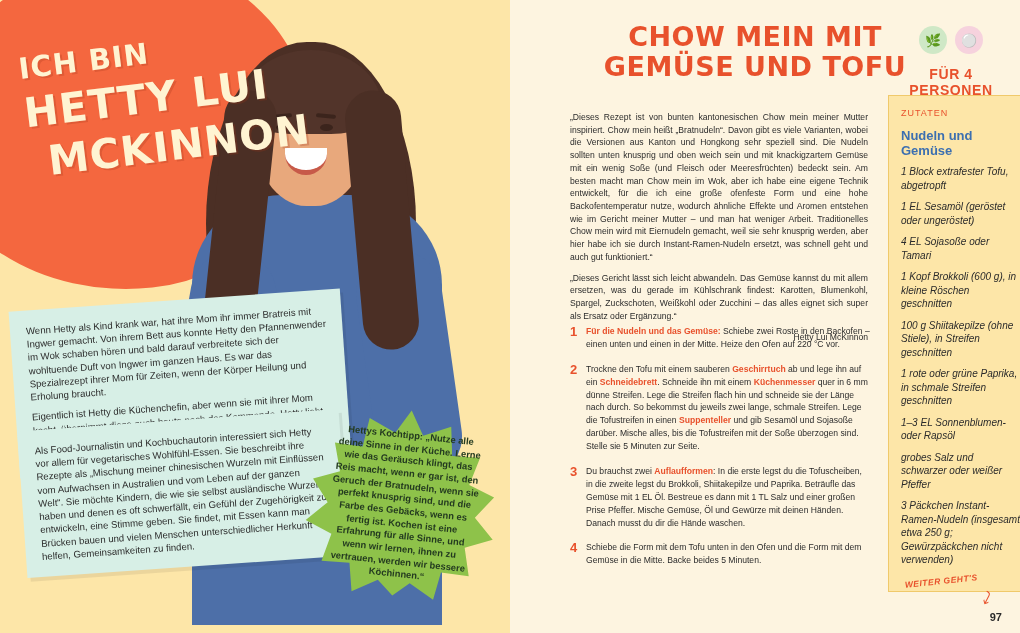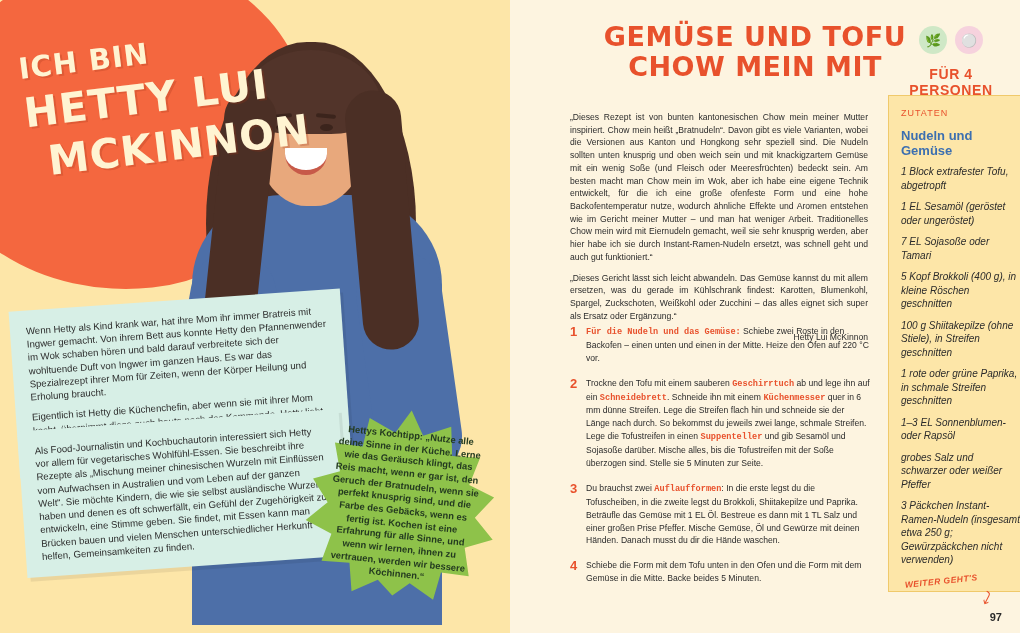--- a/index.html
+++ b/index.html
@@ -144,21 +144,21 @@
   .steps{
     position:absolute;left:60px;top:325px;width:300px;
     font-size:8.6px;line-height:1.5;color:#2b2b2b;
   }
   .step{display:flex;margin-bottom:12px;}
   .step-num{
     color:#e8512c;font-weight:bold;font-size:13px;width:16px;flex:0 0 16px;
     line-height:1.05;
   }
   .step-txt{flex:1;}
-  .hl{color:#e8512c;font-weight:bold;font-family:Liberation Mono, monospace;}
+  .hl{color:#e8512c;font-weight:bold;}
 
   
   .ingredients{
     position:absolute;left:378px;top:95px;width:120px;
     background:#fde6a8;border:1px solid #f0c96b;
     padding:12px 12px 16px 12px;
   }
   .ing-title{
     color:#e8512c;font-weight:normal;font-size:9px;letter-spacing:1px;margin-bottom:10px;
   }
@@ -224,22 +224,22 @@
       <svg width="205" height="190" viewBox="0 0 205 190">
         <polygon fill="#8ec24a" points="102,2 116,26 143,14 147,43 175,42 167,70 193,80 176,102 196,122 169,133 176,161 148,160 143,188 118,174 102,188 86,174 61,188 56,160 28,161 35,133 8,122 28,102 11,80 37,70 29,42 57,43 61,14 88,26"></polygon>
       </svg>
       <div class="star-text">Hettys Kochtipp: „Nutze alle deine Sinne in der Küche. Lerne wie das Geräusch klingt, das Reis macht, wenn er gar ist, den Geruch der Bratnudeln, wenn sie perfekt knusprig sind, und die Farbe des Gebäcks, wenn es fertig ist. Kochen ist eine Erfahrung für alle Sinne, und wenn wir lernen, ihnen zu vertrauen, werden wir bessere Köchinnen.“</div>
     </div>
   </div>
 
   <div class="right-page">
 
     <div class="recipe-title">
+      <div>CHOW MEIN MIT</div>
       <div>GEMÜSE UND TOFU</div>
-      <div>CHOW MEIN MIT</div>
     </div>
 
     <div class="badges">
       <div class="badge-row">
         <div class="badge veg">🌿</div>
         <div class="badge gf">⚪</div>
       </div>
       <div class="serves">FÜR 4 PERSONEN</div>
     </div>
 
@@ -266,22 +266,22 @@
         <div class="step-num">4</div>
         <div class="step-txt">Schiebe die Form mit dem Tofu unten in den Ofen und die Form mit dem Gemüse in die Mitte. Backe beides 5 Minuten.</div>
       </div>
     </div>
 
     <div class="ingredients">
       <div class="ing-title">ZUTATEN</div>
       <div class="ing-sub">Nudeln und Gemüse</div>
       <div class="ing-item">1 Block extrafester Tofu, abgetropft</div>
       <div class="ing-item">1 EL Sesamöl (geröstet oder ungeröstet)</div>
-      <div class="ing-item">7 EL Sojasoße oder Tamari</div>
-      <div class="ing-item">5 Kopf Brokkoli (400 g), in kleine Röschen geschnitten</div>
+      <div class="ing-item">4 EL Sojasoße oder Tamari</div>
+      <div class="ing-item">1 Kopf Brokkoli (600 g), in kleine Röschen geschnitten</div>
       <div class="ing-item">100 g Shiitakepilze (ohne Stiele), in Streifen geschnitten</div>
       <div class="ing-item">1 rote oder grüne Paprika, in schmale Streifen geschnitten</div>
       <div class="ing-item">1–3 EL Sonnenblumen- oder Rapsöl</div>
       <div class="ing-item">grobes Salz und schwarzer oder weißer Pfeffer</div>
       <div class="ing-item">3 Päckchen Instant-Ramen-Nudeln (insgesamt etwa 250 g; Gewürzpäckchen nicht verwenden)</div>
     </div>
 
     <div class="next">WEITER GEHT'S</div>
     <div class="arrow">⤵</div>
 

